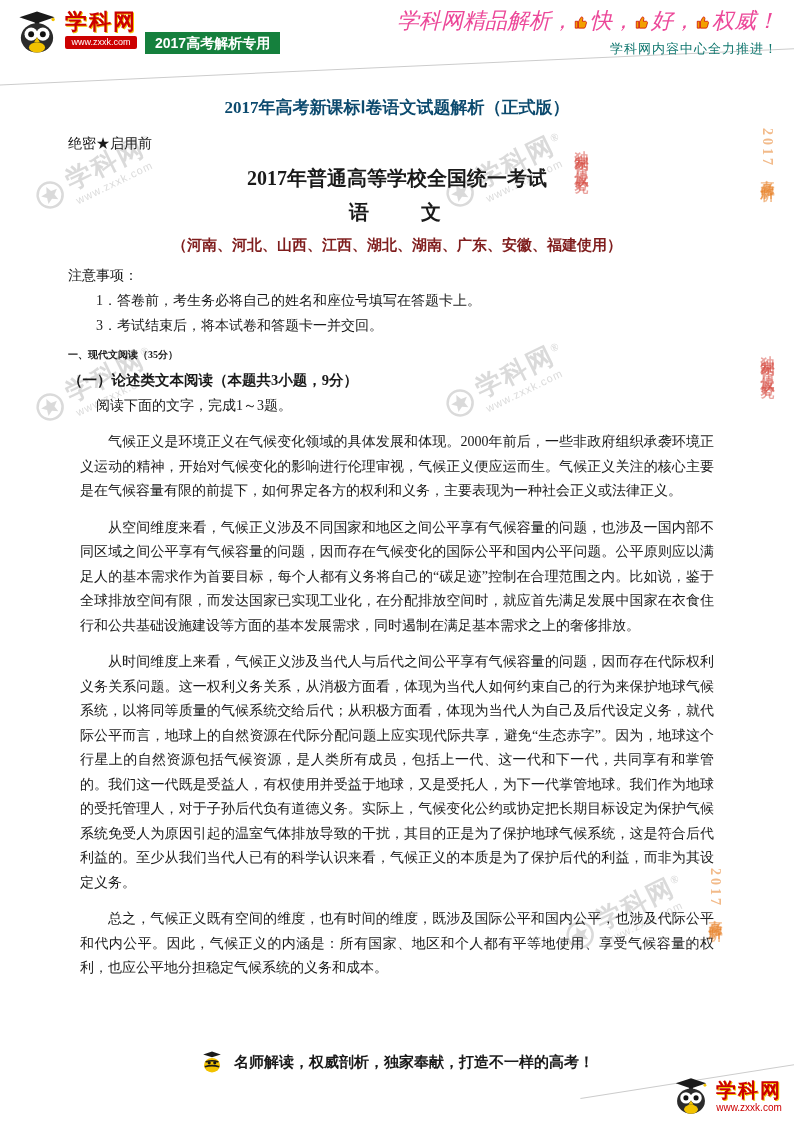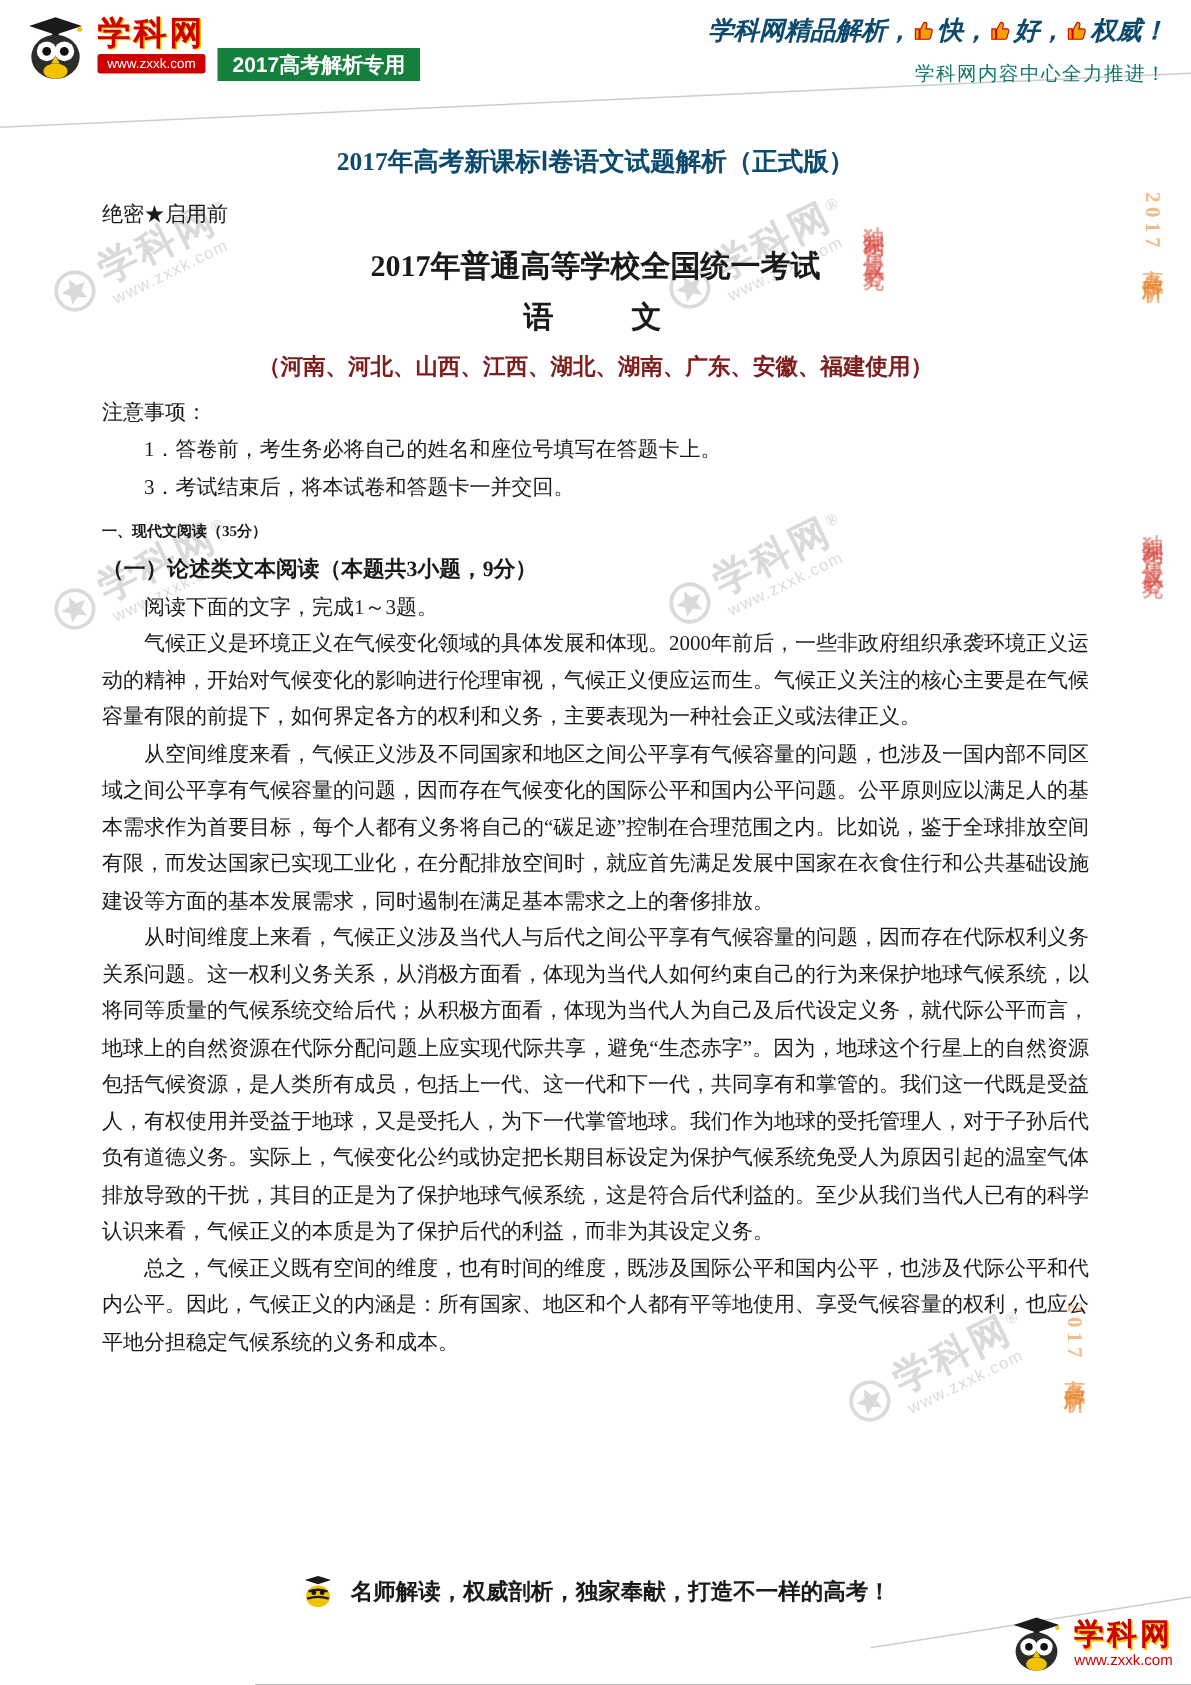--- a/index.html
+++ b/index.html
@@ -33,21 +33,21 @@
     font-family:"Liberation Sans", sans-serif;
   }
   .banner{
     margin-left:8px;margin-top:22px;
     background:#15803d;color:#ffffff;
     font-family:"Liberation Sans", sans-serif;
     font-weight:bold;font-size:14px;line-height:22px;padding:0 10px;
   }
   .slogans{text-align:right;}
   .slogan-main{
-    color:#0c4a6e;font-weight:bold;font-style:italic;font-size:17px;line-height:22px;
+    color:#ec4899;font-weight:normal;font-style:italic;font-size:22px;line-height:22px;
     white-space:nowrap;
   }
   .thumb{display:inline-block;vertical-align:-2px;margin:0 1px;}
   .slogan-sub{
     margin-top:6px;color:#0f766e;font-size:13px;line-height:18px;
     font-family:"Liberation Sans", sans-serif;letter-spacing:1px;
   }
   .diag{
     position:absolute;z-index:1;left:-25px;top:66px;width:860px;height:1px;
     background:#cccccc;transform:rotate(-2.6deg);
@@ -64,21 +64,21 @@
   }
   .secret{margin-top:14px;font-size:14px;line-height:20px;}
   .exam{margin:10px 0 0 0;text-align:center;font-size:20px;line-height:28px;font-weight:bold;}
   .subject{margin:6px 0 0 0;text-align:center;font-size:20px;line-height:28px;font-weight:bold;letter-spacing:4px;}
   .regions{margin-top:8px;text-align:center;color:#7f1d1d;font-size:15px;line-height:22px;font-weight:bold;}
   .notice-title{margin-top:8px;font-size:14px;line-height:24px;}
   p.notice{margin:0;font-size:14px;line-height:25px;text-indent:2em;}
   .sec{margin-top:5px;font-size:10px;line-height:24px;font-weight:bold;}
   .subsec{margin-top:1px;font-size:14.5px;line-height:24px;font-weight:bold;}
   p.instr{margin:1px 0 0 0;font-size:14px;line-height:25px;text-indent:2em;}
-  p.kai{margin:0;font-size:14px;line-height:24.5px;text-indent:2em;text-align:justify;}
+  p.kai{margin:12px;font-size:14px;line-height:24.5px;text-indent:2em;text-align:justify;}
   
   .footer-slogan{
     position:absolute;z-index:2;left:0;right:0;bottom:48px;
     text-align:center;font-size:15px;font-weight:bold;line-height:26px;
   }
   .footer-slogan .mascot{vertical-align:-7px;margin-right:6px;}
   .bottom-logo{
     position:absolute;z-index:2;right:12px;bottom:8px;
     display:flex;align-items:center;
   }

